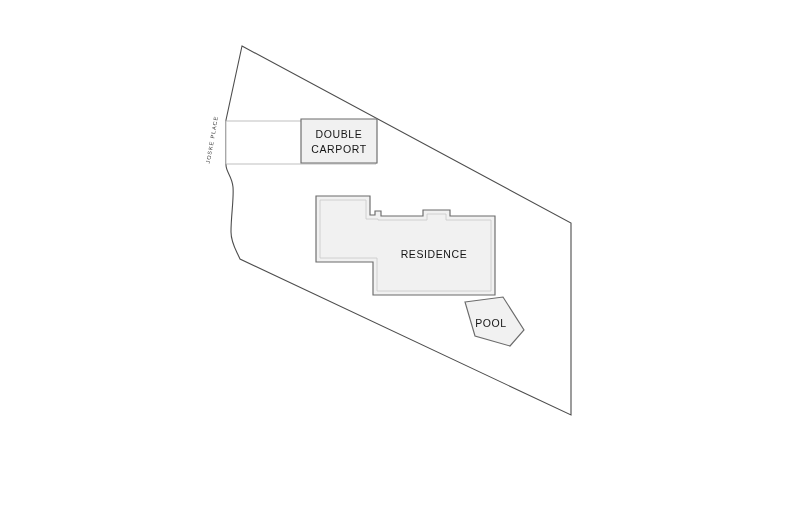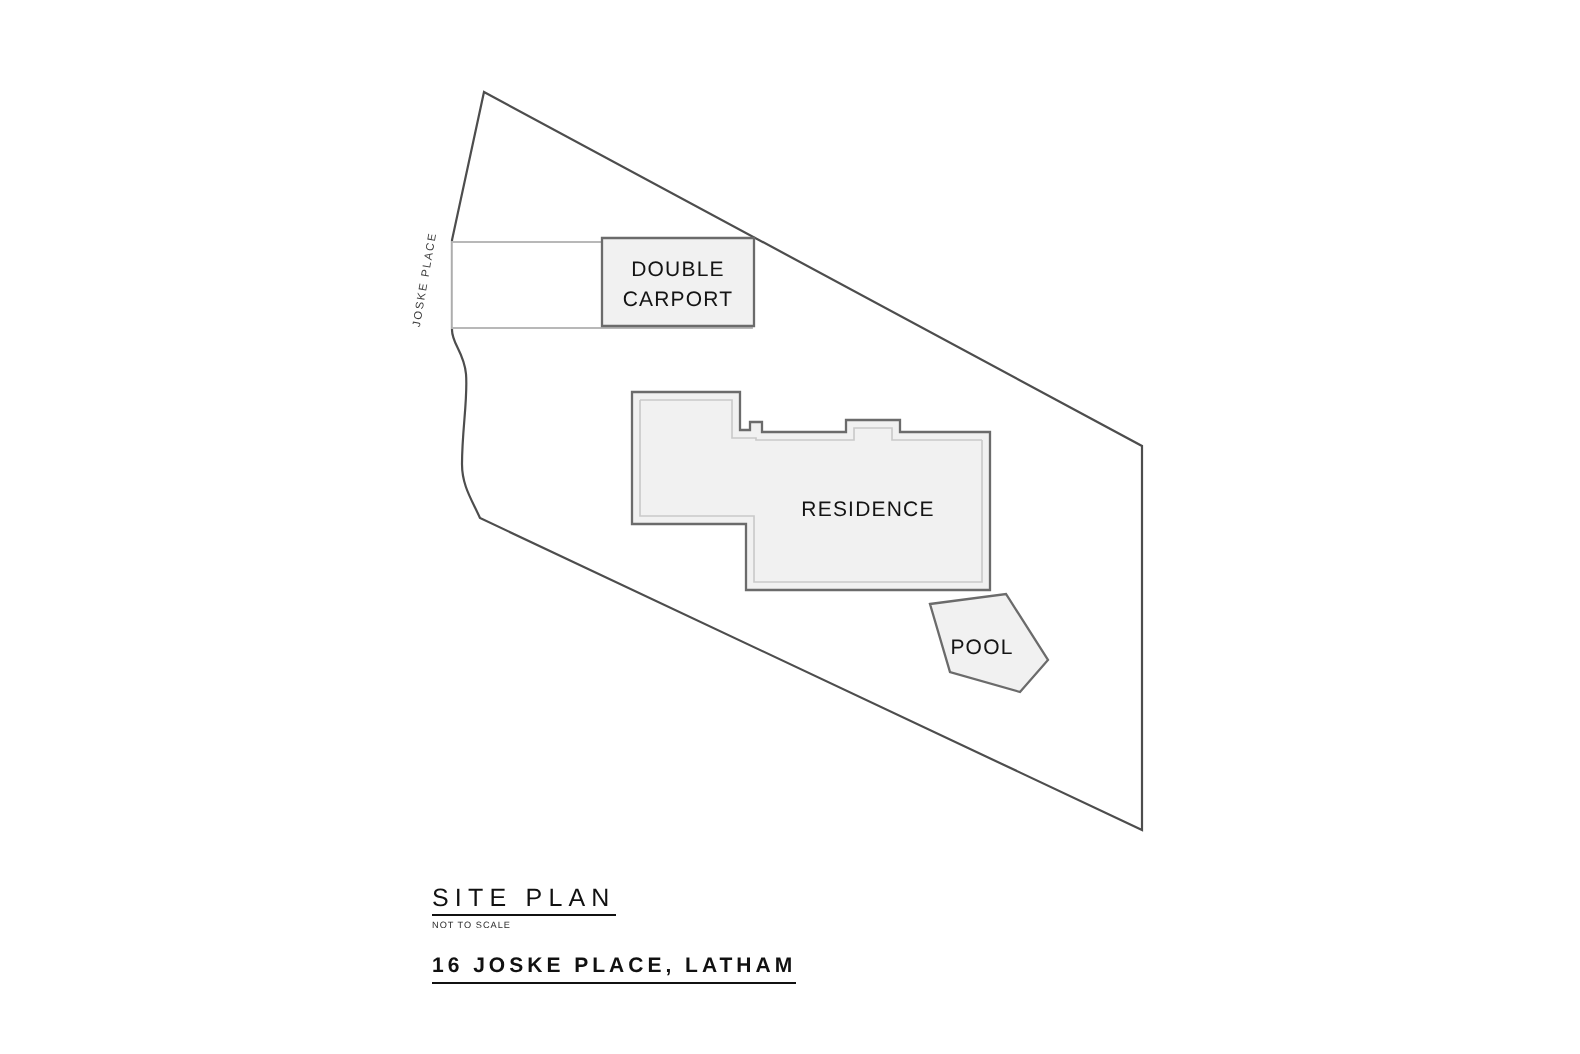--- a/index.html
+++ b/index.html
@@ -131,23 +131,14 @@
     <text class="plan-label" x="434" y="255">RESIDENCE</text>
 
     <path class="pool-shape" d="M465,302 L503,297 L524,330 L510,346 L475,336 Z"></path>
 
     <text class="plan-label" x="491" y="324">POOL</text>
 
     <text class="street-label" x="214" y="140" transform="rotate(-80 214 140)">JOSKE PLACE</text>
 
   </svg>
 
-  <div class="title-block">
-    <div>
-      <span class="title-main">SITE PLAN</span>
-    </div>
-    <span class="title-sub">NOT TO SCALE</span>
-    <div>
-      <span class="title-address">16 JOSKE PLACE, LATHAM</span>
-    </div>
-  </div>
 
 </div>
 
 </body></html>

